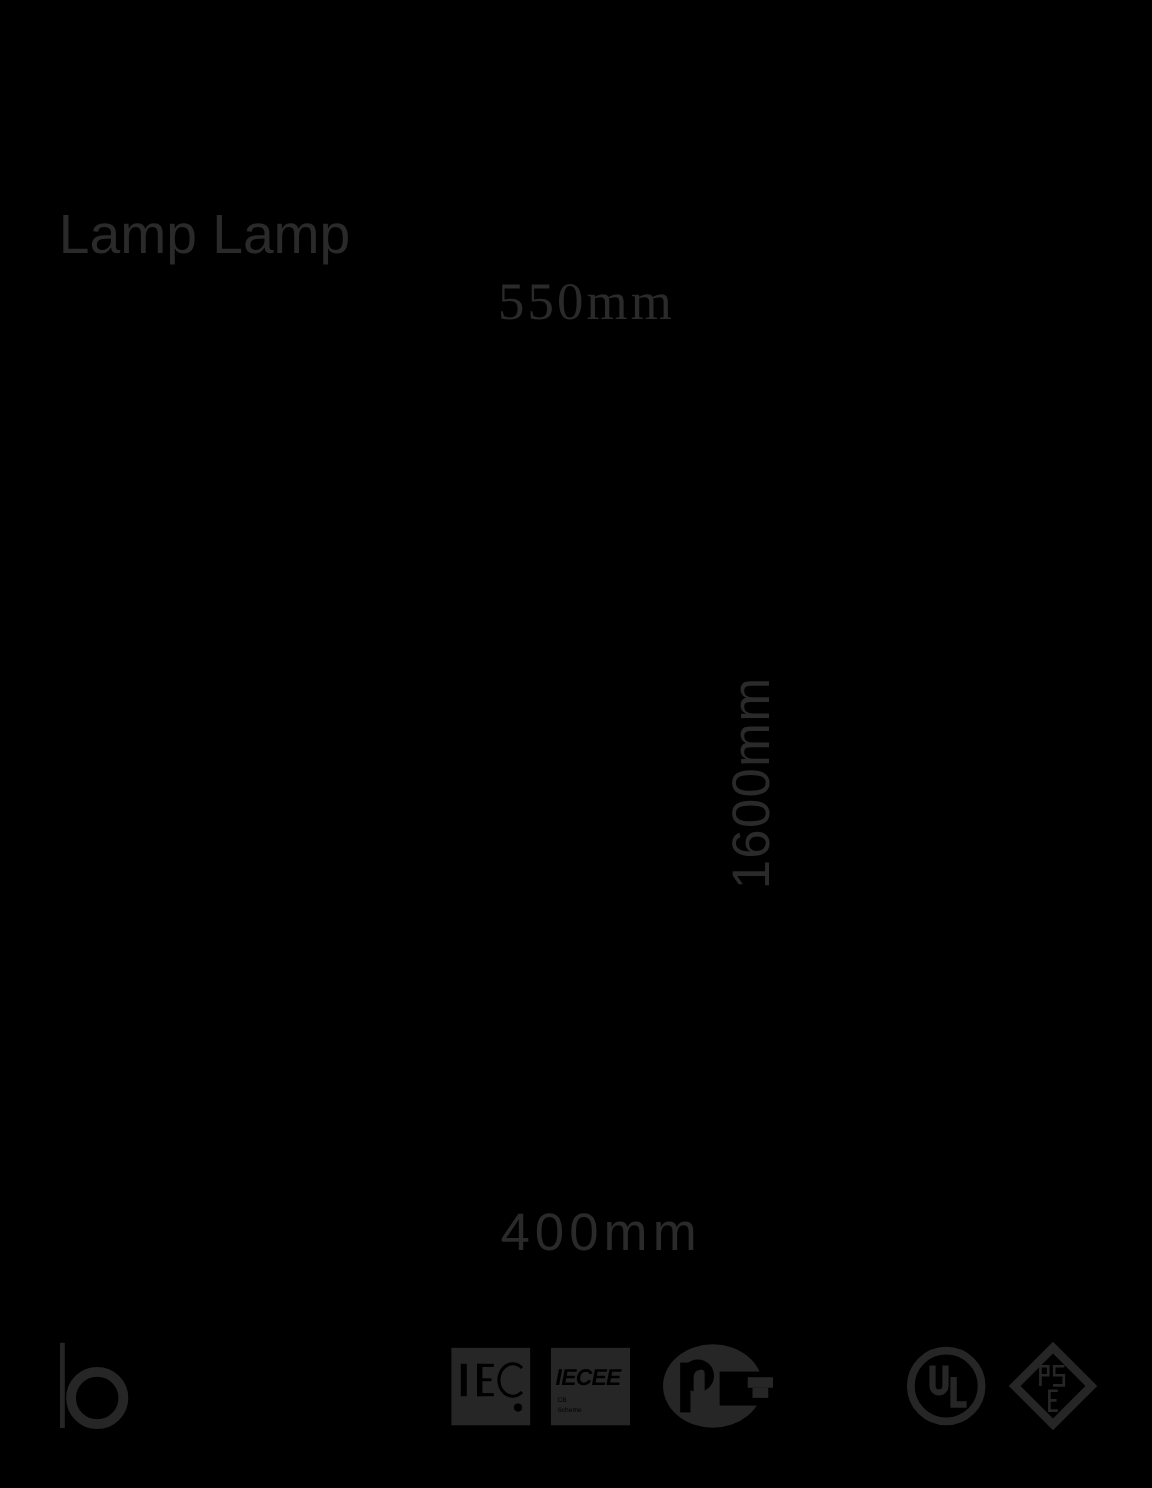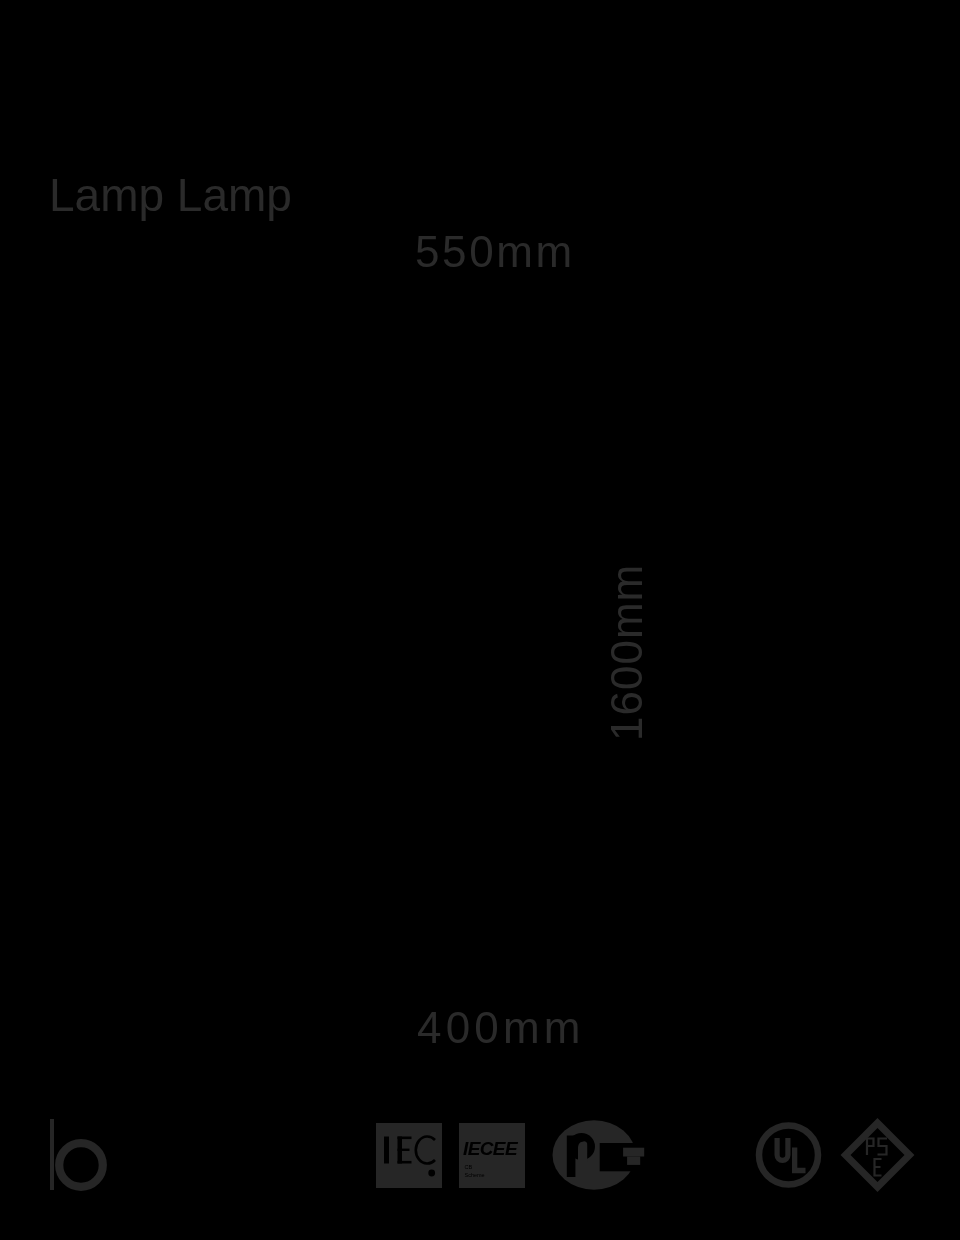--- a/index.html
+++ b/index.html
@@ -1,20 +1,20 @@
 <!DOCTYPE html>
 <html><head>
 <meta charset="utf-8">
 <style>
   html,body{margin:0;padding:0;background:#000;}
   body{width:960px;height:1240px;position:relative;overflow:hidden;
        font-family:"Liberation Sans", sans-serif;}
   .lbl{position:absolute;color:#2a2a2a;line-height:1;white-space:nowrap;}
   #title{left:49px;top:172px;font-size:46px;letter-spacing:0px;}
-  #d550{left:415px;top:230px;font-size:44px;letter-spacing:2.6px;}
+  #d550{left:415px;top:230px;font-size:44px;letter-spacing:2.6px;font-family:Liberation Serif, serif;}
   #d400{left:417px;top:1006px;font-size:44px;letter-spacing:4.2px;text-align:center;}
   #d1600{left:605px;top:568px;font-size:44px;letter-spacing:1.0px;
          transform-origin:0 0;transform:rotate(-90deg) translateX(-173px);}
   .logo{position:absolute;}
 </style>
 </head>
 <body>
   <div class="lbl" id="title">Lamp Lamp</div>
   <div class="lbl" id="d550">550mm</div>
   <div class="lbl" id="d1600">1600mm</div>

